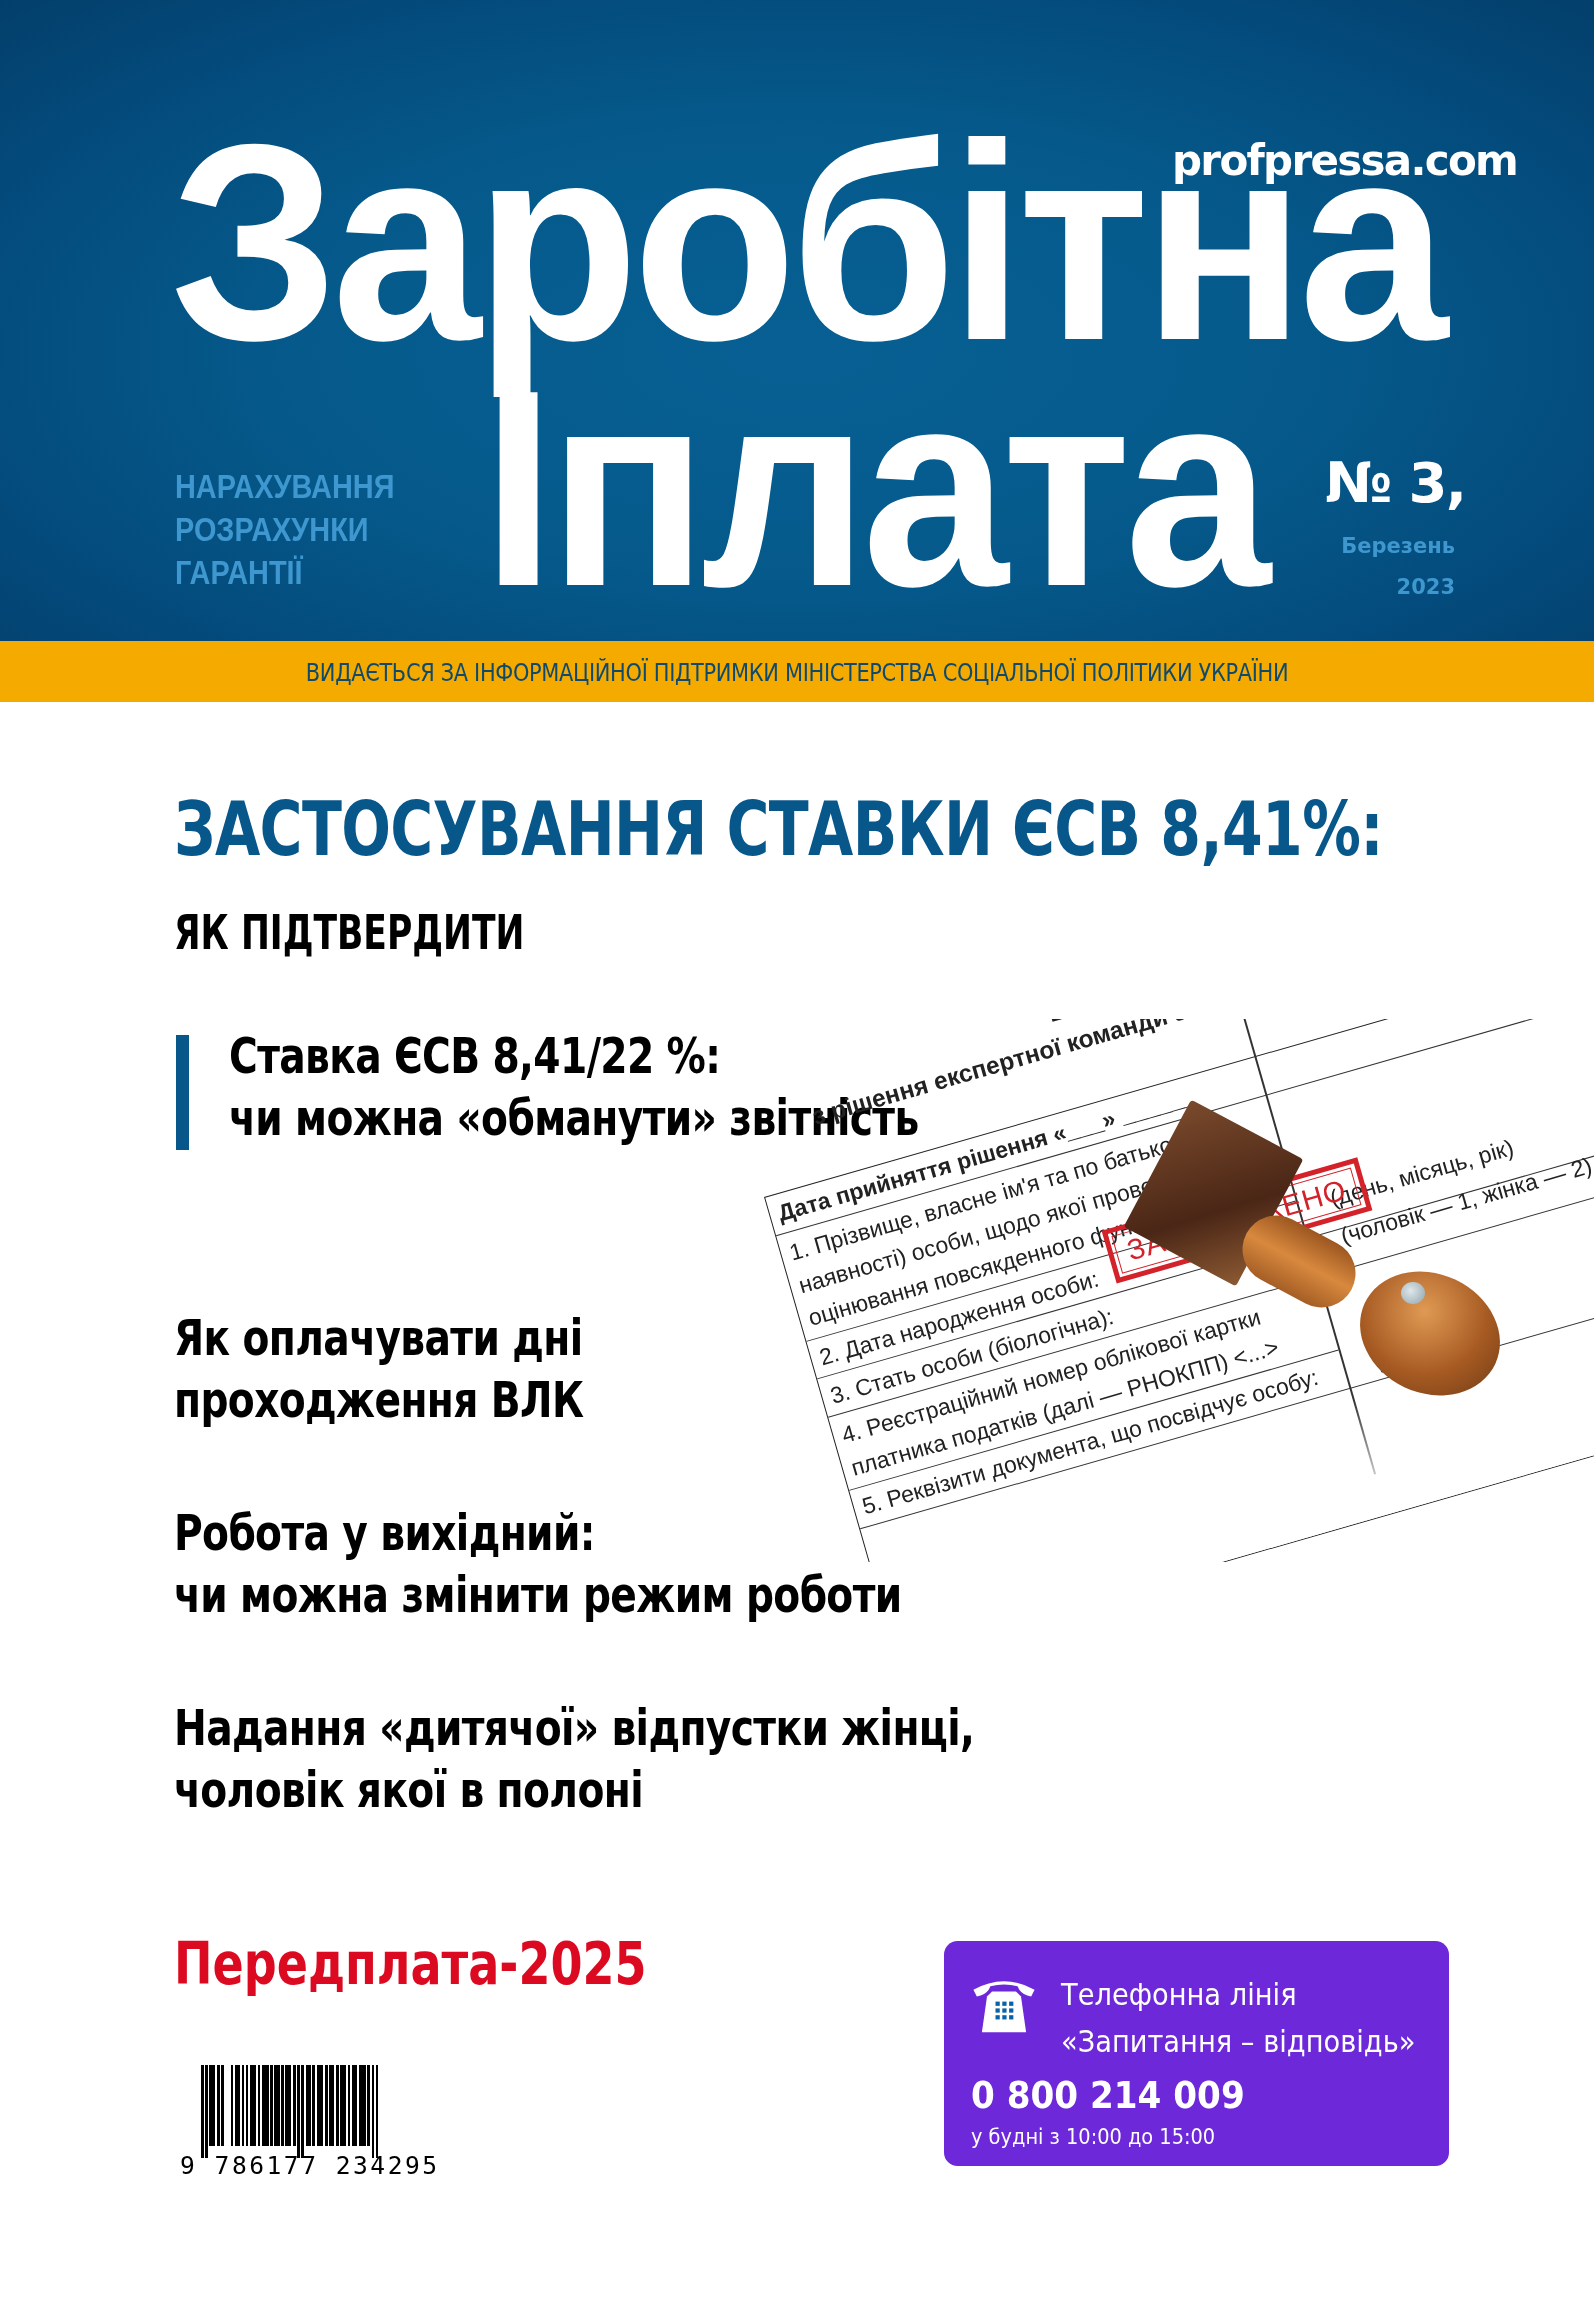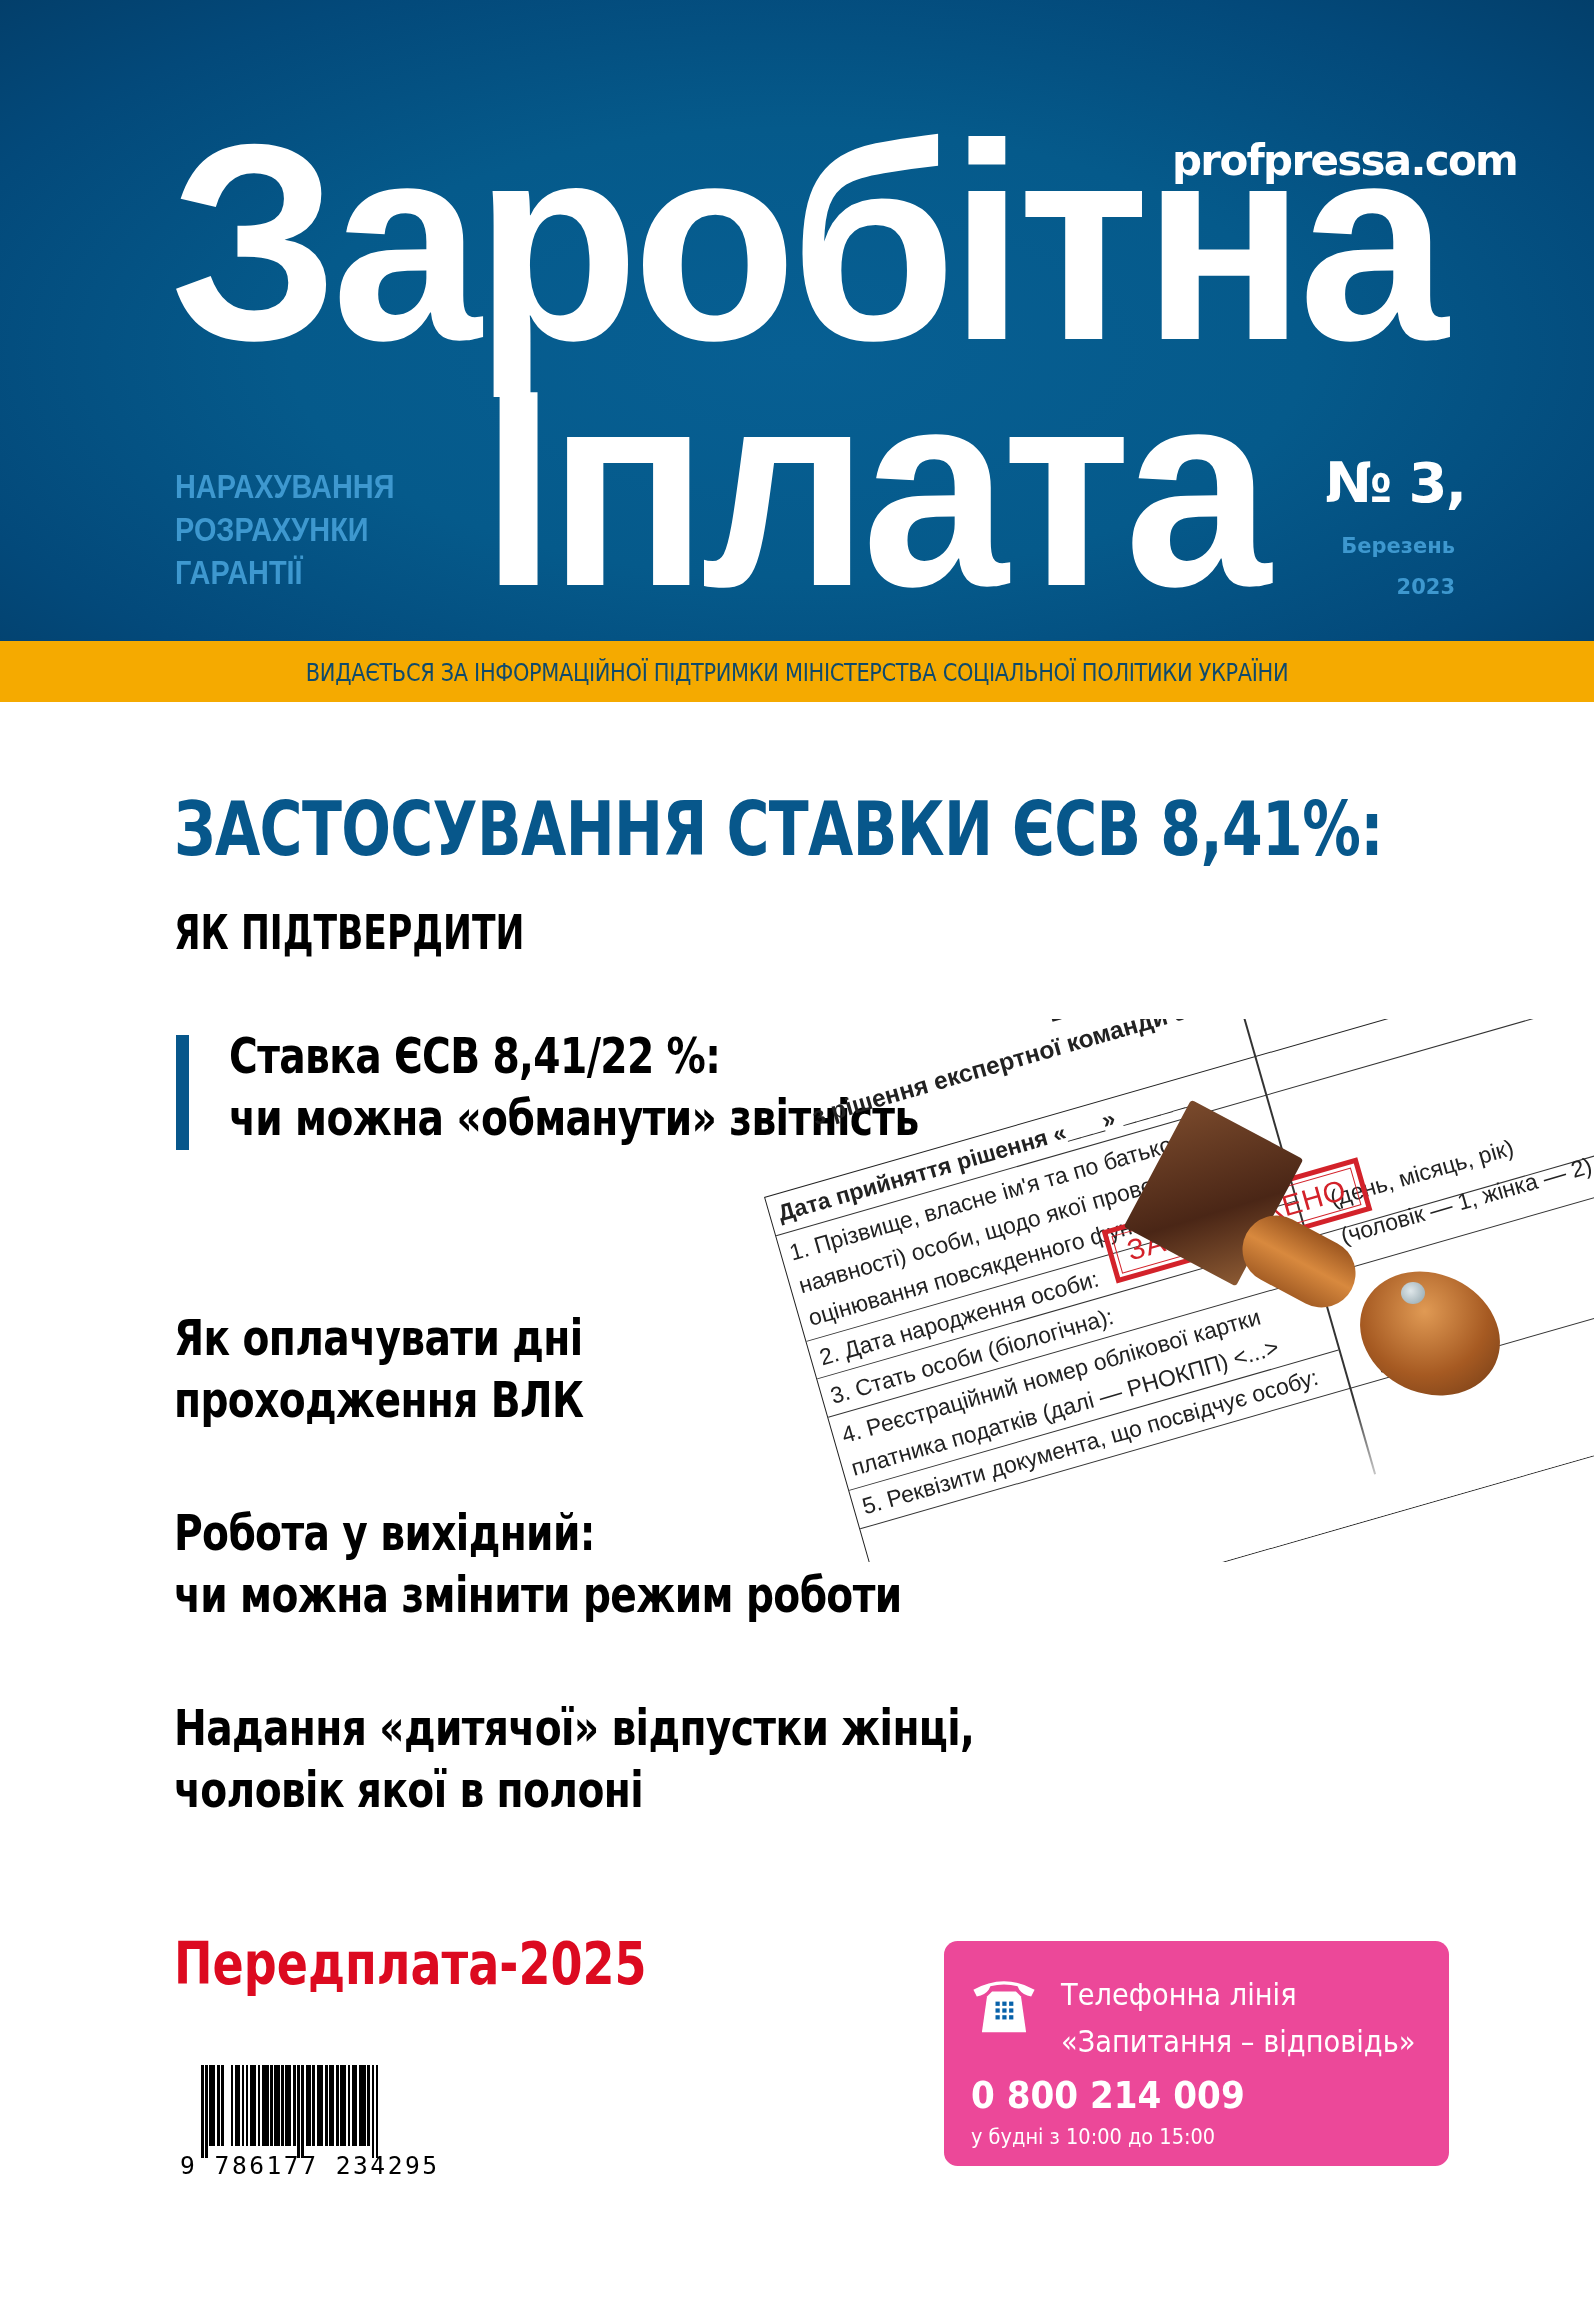--- a/index.html
+++ b/index.html
@@ -118,21 +118,21 @@
   .barcode { position: absolute; left: 180px; top: 2065px; }
   .barcode-bars { display: flex; align-items: flex-start; height: 89px; margin-left: 21px; }
   .barcode-bars i { display: block; height: 81px; background: #000; margin-right: 1.7px; }
   .barcode-bars i.g { height: 93px; }
   .barcode-digits {
     font-family: "DejaVu Sans Mono", monospace; font-size: 24.6px; color: #000; letter-spacing: 2.5px;
     margin-top: -3.4px;
   }
   .hotline {
     position: absolute; left: 944px; top: 1941px; width: 505px; height: 225px;
-    background: #ec4899; border-radius: 13.6px; color: #fff;
+    background: #6d28d9; border-radius: 13.6px; color: #fff;
   }
   .phone-icon { position: absolute; left: 25.5px; top: 30px; width: 68px; height: 68px; }
   .hotline-title {
     position: absolute; left: 117px; top: 30px; font-family: "DejaVu Sans", sans-serif;
     font-size: 31px; line-height: 47px; white-space: nowrap;
     transform: scaleX(0.88); transform-origin: left top;
   }
   .hotline-number {
     position: absolute; left: 27px; top: 132px; font-family: "DejaVu Sans", sans-serif;
     font-weight: bold; font-size: 38px; white-space: nowrap; transform: scaleX(0.9); transform-origin: left top;

